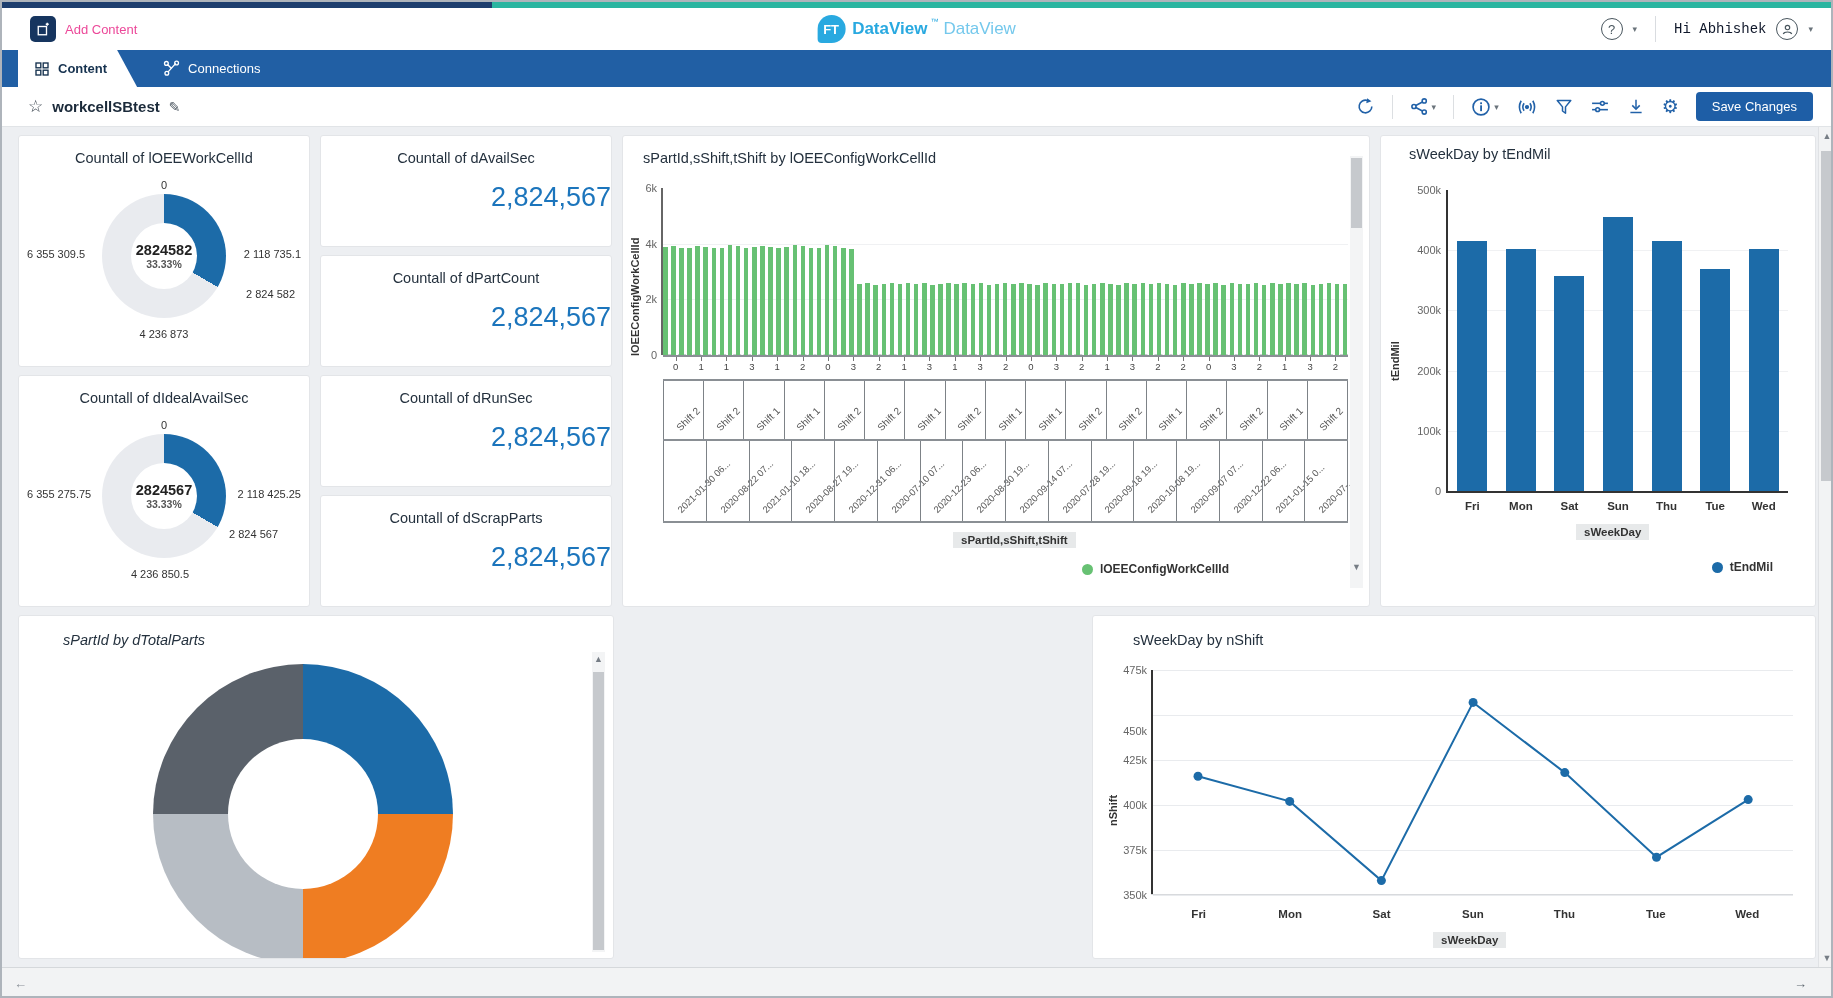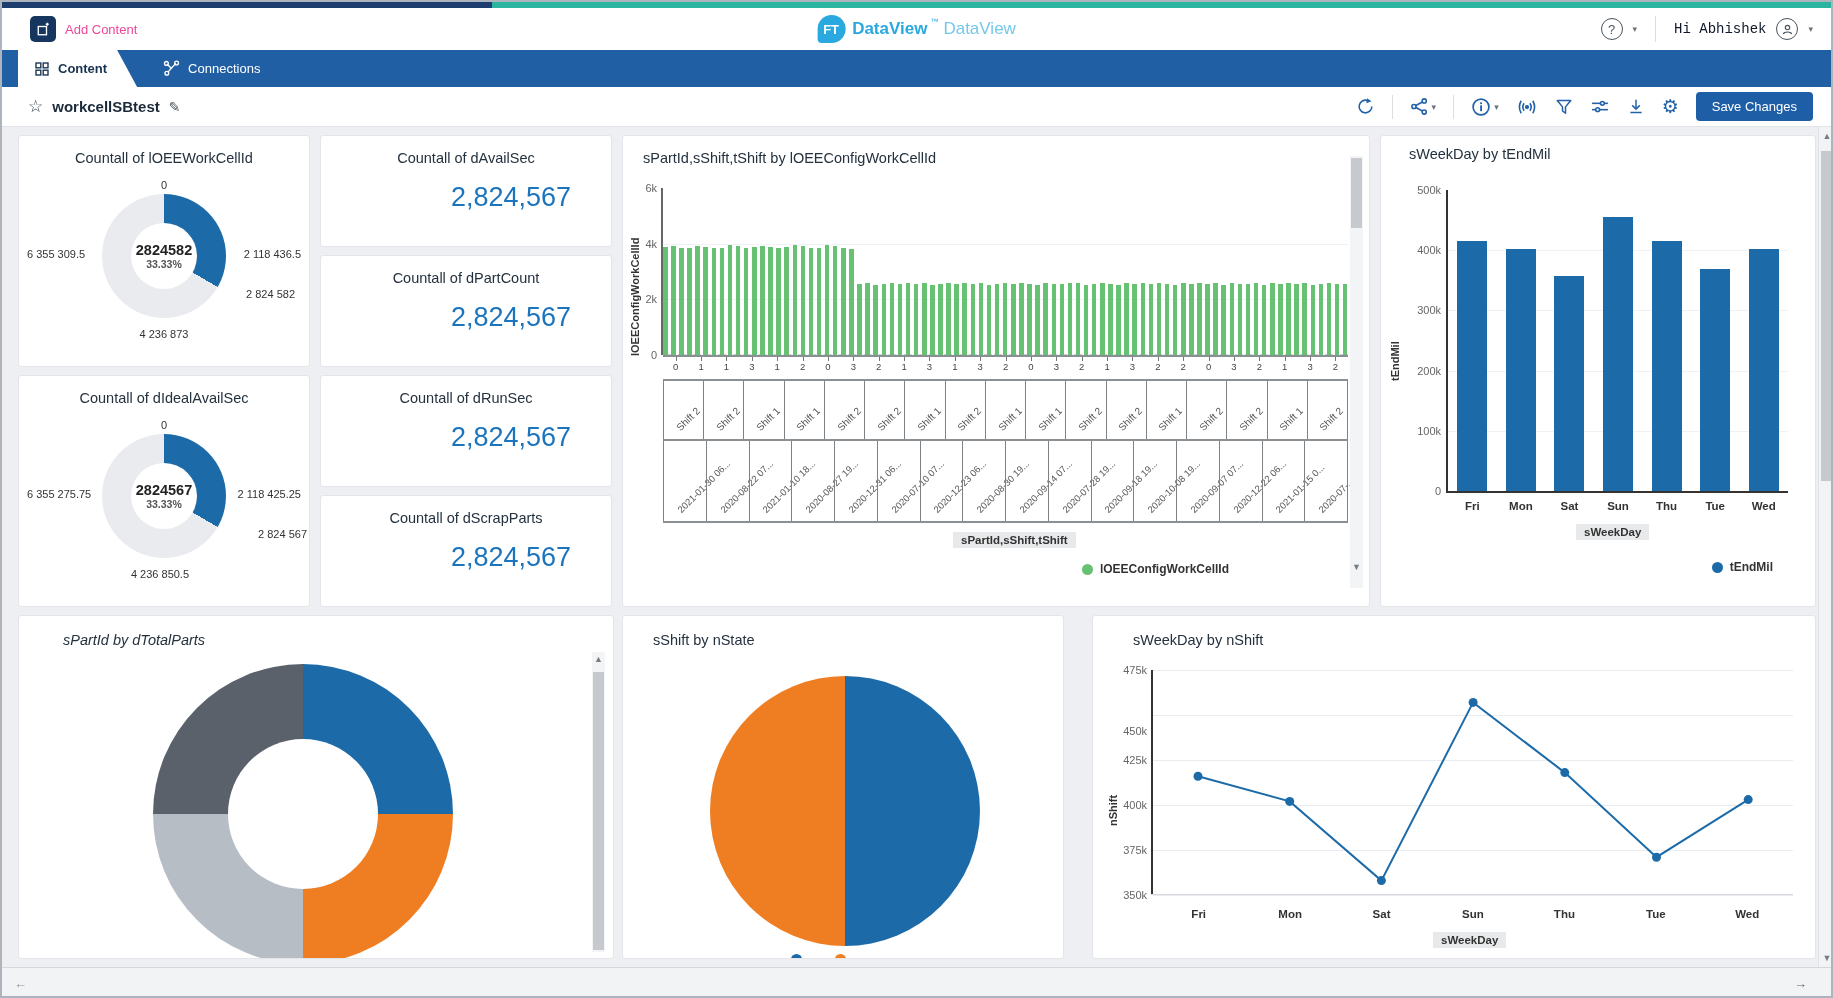--- a/index.html
+++ b/index.html
@@ -62,21 +62,21 @@
   .gauge-wrap { position:absolute; left:50%; transform:translateX(-50%); width:124px; height:124px; }
   .gauge-ring { width:124px; height:124px; border-radius:50%; }
   .gauge-hole { position:absolute; left:50%; top:50%; transform:translate(-50%,-50%); width:66px; height:66px;
                 background:#fff; border-radius:50%; }
   .gauge-center { position:absolute; left:50%; top:50%; transform:translate(-50%,-50%); text-align:center; width:90px;}
   .gauge-val { font-size:14.5px; font-weight:bold; color:#222; }
   .gauge-pct { font-size:10.5px; font-weight:bold; color:#555; }
   .gtick { position:absolute; font-size:11px; color:#333; white-space:nowrap; }
 
   .kpi-card { width:292px; height:112px; position:absolute; left:0; background:#fff; border:1px solid #e3e5e8; border-radius:3px; }
-  .kpi-value { text-align:right; padding-right:40px; font-size:27px; color:#1c75bc; margin-top:16px; }
+  .kpi-value { text-align:right; font-size:27px; color:#1c75bc; margin-top:16px; }
 
   
   .ylab { position:absolute; writing-mode:vertical-rl; transform:rotate(180deg); font-size:11px; font-weight:bold; color:#333; }
   .ytick { position:absolute; font-size:11px; color:#666; text-align:right; width:34px; }
   .chip { position:absolute; background:#e7e9ea; color:#333; font-size:11.5px; font-weight:bold; padding:2px 8px; }
   .legend { position:absolute; display:flex; align-items:center; gap:7px; font-size:12px; font-weight:bold; color:#333; }
   .ldot { width:11px; height:11px; border-radius:50%; }
 
   
   .plot { position:absolute; }
@@ -259,39 +259,39 @@
     <div class="card-title-c">Countall of lOEEWorkCellId</div>
     <div class="gauge-wrap" style="top:58px;">
       <div class="gauge-ring" id="gring0" style="background: conic-gradient(rgb(28, 107, 168) 0deg, rgb(28, 107, 168) 33.33%, rgb(233, 235, 239) 33.33%, rgb(233, 235, 239) 100%);"></div>
       <div class="gauge-hole"></div>
       <div class="gauge-center">
         <div class="gauge-val">2824582</div>
         <div class="gauge-pct">33.33%</div>
       </div>
     </div>
     <div class="gtick" style="left:0; right:0; top:43px; text-align:center;">0</div>
-    <div class="gtick" style="right:8px; top:112px;">2 118 436.5</div>
+    <div class="gtick" style="right:8px; top:112px;">2 118 735.1</div>
     <div class="gtick" style="right:14px; top:152px;">2 824 582</div>
     <div class="gtick" style="left:0; right:0; top:192px; text-align:center;">4 236 873</div>
     <div class="gtick" style="left:8px; top:112px;">6 355 309.5</div>
   </div>
 
   <div class="card" style="left:16px; top:248px; width:292px; height:232px;">
     <div class="card-title-c">Countall of dIdealAvailSec</div>
     <div class="gauge-wrap" style="top:58px;">
       <div class="gauge-ring" id="gring1" style="background: conic-gradient(rgb(28, 107, 168) 0deg, rgb(28, 107, 168) 33.33%, rgb(233, 235, 239) 33.33%, rgb(233, 235, 239) 100%);"></div>
       <div class="gauge-hole"></div>
       <div class="gauge-center">
         <div class="gauge-val">2824567</div>
         <div class="gauge-pct">33.33%</div>
       </div>
     </div>
     <div class="gtick" style="left:0; right:0; top:43px; text-align:center;">0</div>
     <div class="gtick" style="right:8px; top:112px;">2 118 425.25</div>
-    <div class="gtick" style="right:2px; top:152px;">2 824 567</div>
+    <div class="gtick" style="right:31px; top:152px;">2 824 567</div>
     <div class="gtick" style="left:0; right:8px; top:192px; text-align:center;">4 236 850.5</div>
     <div class="gtick" style="left:8px; top:112px;">6 355 275.75</div>
   </div>
 
   <div id="kpi-stack" style="position:absolute; left:318px; top:0; width:292px; height:480px;">
       <div class="kpi-card" style="top: 8px;">
         <div class="card-title-c">Countall of dAvailSec</div>
         <div class="kpi-value">2,824,567</div>
       </div>
       <div class="kpi-card" style="top: 128px;">
@@ -603,26 +603,20 @@
     <div class="card-title-l" style="left:44px; top:16px;">sPartId by dTotalParts</div>
     <div class="pie" id="donut-totalparts" style="left: 134px; top: 48px; width: 300px; height: 300px; background: conic-gradient(rgb(28, 107, 168) 0%, rgb(28, 107, 168) 25%, rgb(239, 125, 34) 25%, rgb(239, 125, 34) 50%, rgb(183, 189, 196) 50%, rgb(183, 189, 196) 75%, rgb(90, 97, 106) 75%, rgb(90, 97, 106) 100%);">
       <div class="hole" style="width:150px; height:150px;"></div>
     </div>
     <div class="vscroll" style="right:8px; top:36px; height:300px;">
       <div class="sarrow" style="top:2px;">▲</div>
       <div class="vthumb" style="top:20px; height:278px;"></div>
     </div>
   </div>
 
-  <div class="card" style="left:620px; top:488px; width:442px; height:344px;">
-    <div class="card-title-l" style="left:30px; top:16px;">sShift by nState</div>
-    <div class="pie" id="pie-nstate" style="left: 87px; top: 60px; width: 270px; height: 270px; background: conic-gradient(rgb(28, 107, 168) 0%, rgb(28, 107, 168) 50%, rgb(239, 125, 34) 50%, rgb(239, 125, 34) 100%);"></div>
-    <span class="ldot" style="position:absolute; left:168px; top:338px; background:#1c6ba8;"></span>
-    <span class="ldot" style="position:absolute; left:212px; top:338px; background:#ef7d22;"></span>
-  </div>
 
   <div class="card" style="left:1090px; top:488px; width:724px; height:344px;">
     <div class="card-title-l" style="left:40px; top:16px;">sWeekDay by nShift</div>
     <div class="ylab" style="left:14px; top:120px; height:90px;">nShift</div>
     <div id="line-yticks">
         <div class="ytick" style="left: 14px; top: 48px; width: 40px;">475k</div>
         <div class="ytick" style="left: 14px; top: 93px; width: 40px; margin-top: 16px;">450k</div>
         <div class="ytick" style="left: 14px; top: 138px; width: 40px;">425k</div>
         <div class="ytick" style="left: 14px; top: 183px; width: 40px;">400k</div>
         <div class="ytick" style="left: 14px; top: 228px; width: 40px;">375k</div>

